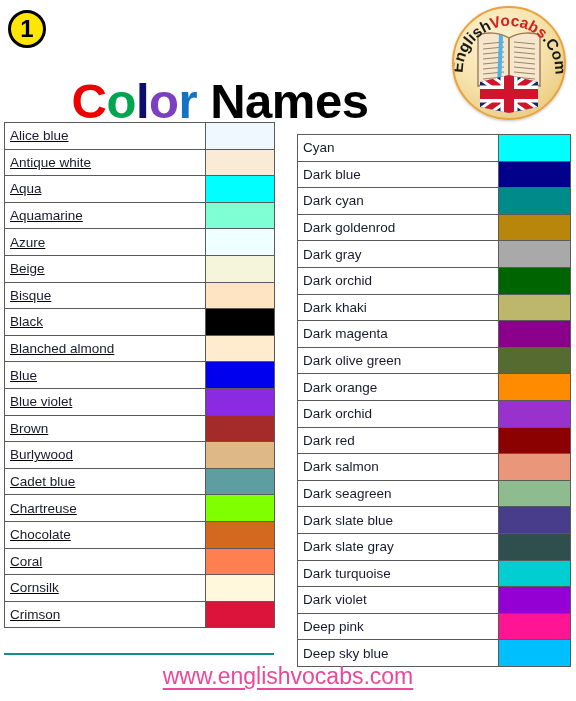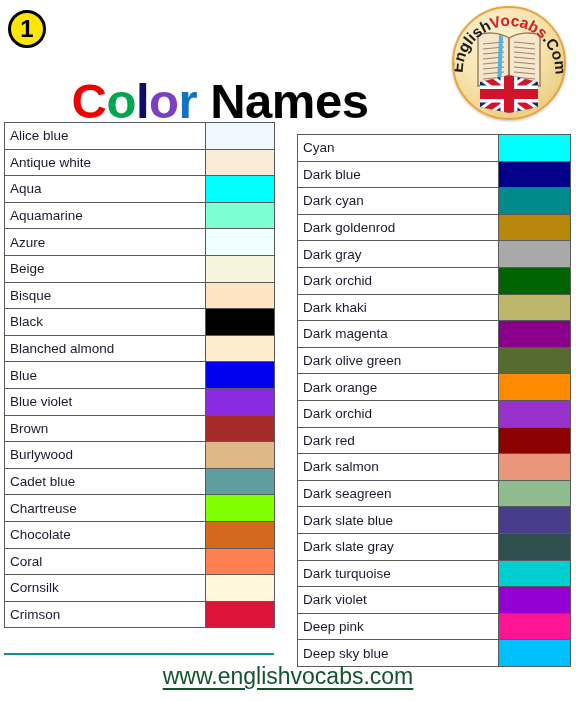--- a/index.html
+++ b/index.html
@@ -73,21 +73,21 @@
     overflow: hidden;
   }
   .logo-svg { position: absolute; left: 0; top: 0; }
 
   
   .color-table {
     position: absolute;
     border-collapse: collapse;
     table-layout: fixed;
   }
-  .color-table.left  { left: 4px;   top: 122px; width: 270px; }
+  .color-table.left  { left: 4px;   top: 122px; width: 270px; text-decoration: underline; }
   .color-table.right { left: 297px; top: 122px; width: 273px; margin-top: 12px; }
 
   .color-table td {
     height: 26.6px;
     padding: 0;
     border: 1px solid #5a5a5a;
     box-sizing: border-box;
   }
   .color-table td.name {
     font-size: 13.5px;
@@ -103,21 +103,21 @@
   .color-table.right td.swatch{ width: 72px; }
 
   
   .footer {
     position: absolute;
     left: 0;
     top: 663px;
     width: 576px;
     text-align: center;
     font-size: 23px;
-    color: #14532d;
+    color: #ec4899;
     text-decoration: underline;
     text-underline-offset: 4px;
   }
 
   
   .hairline-left {
     position: absolute;
     left: 4px; top: 653px; width: 270px; height: 2px;
     background: #138d8d;
   }

